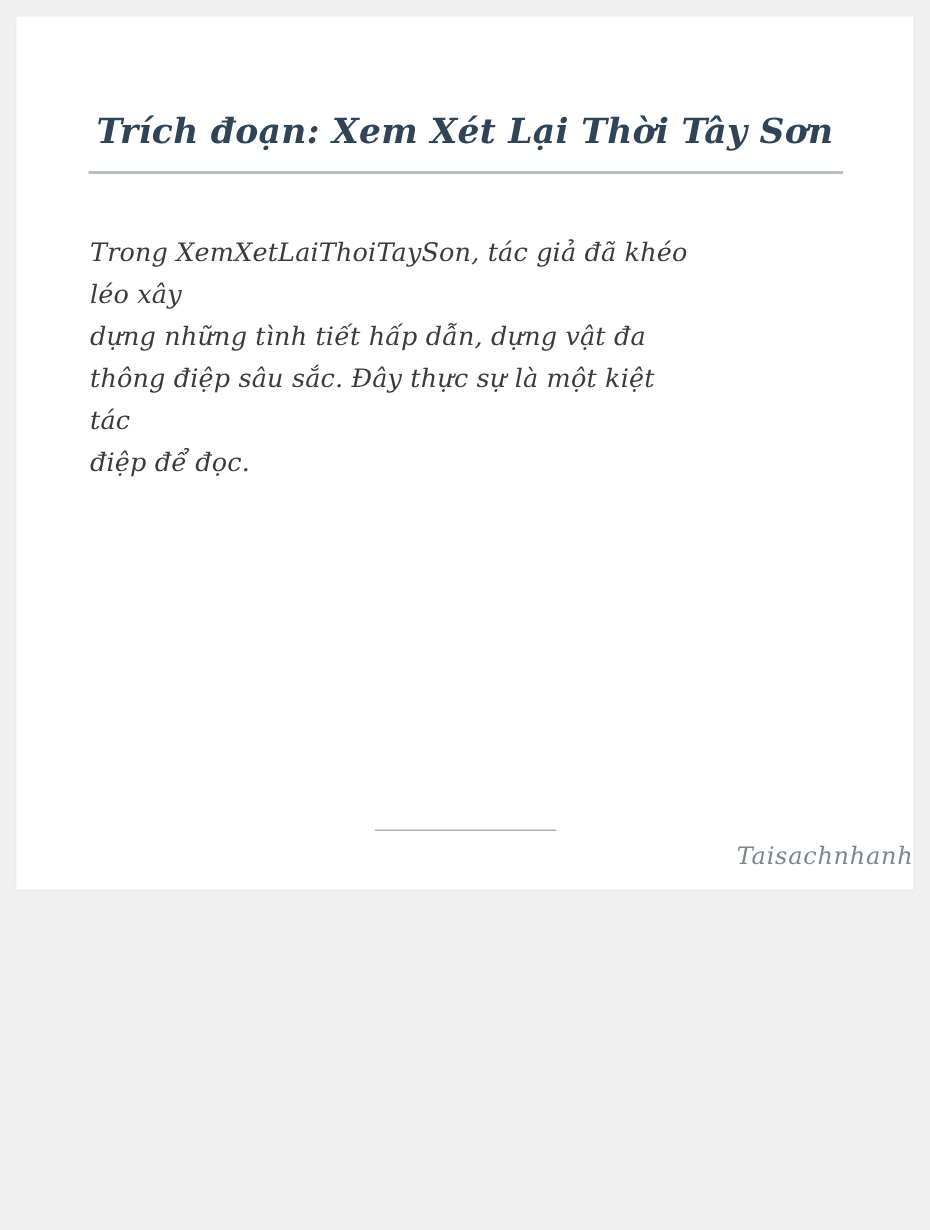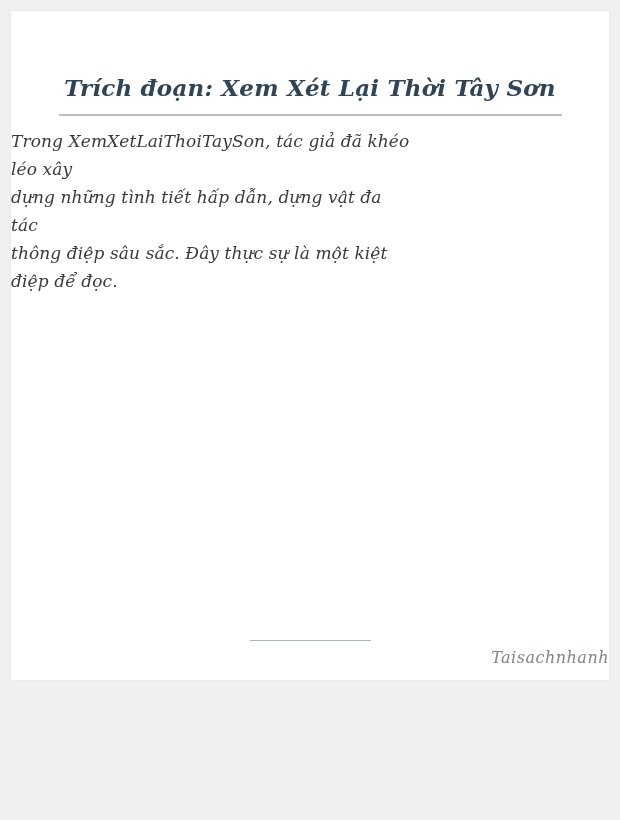--- a/index.html
+++ b/index.html
@@ -12,21 +12,21 @@
     background: #f0f0f0;
     font-family: "DejaVu Serif", serif;
     overflow: hidden;
   }
   .paper {
     box-sizing: border-box;
     position: absolute;
     left: 11px;
     top: 11px;
     width: 598px;
-    height: 669px;
+    height: 582px;
     background: #ffffff;
     box-shadow: 0 0 3px rgba(0,0,0,0.05);
     display: flex;
     flex-direction: column;
   }
   .page-title {
     margin: 63px 40px 0 40px;
     text-align: center;
     font-family: "DejaVu Serif", serif;
     font-style: italic;
@@ -36,21 +36,22 @@
     color: #2f4457;
   }
   .title-divider {
     width: 503px;
     height: 2px;
     margin: 13px auto 0 auto;
     background: #b9bfc2;
     border: none;
   }
   .excerpt {
-    margin-top: 11px;
+    margin-top: 39px;
+    padding-left: 49px;
     padding-right: 40px;
   }
   .excerpt-line {
     margin: 0;
     font-family: "DejaVu Serif", serif;
     font-style: italic;
     font-weight: 500;
     font-size: 17px;
     line-height: 28px;
     color: #3b3b3b;
@@ -83,22 +84,22 @@
 <div class="paper">
 
   <h1 class="page-title">Trích đoạn: Xem Xét Lại Thời Tây Sơn</h1>
 
   <div class="title-divider"></div>
 
   <div class="excerpt">
     <p class="excerpt-line">Trong XemXetLaiThoiTaySon, tác giả đã khéo</p>
     <p class="excerpt-line">léo xây</p>
     <p class="excerpt-line">dựng những tình tiết hấp dẫn, dựng vật đa</p>
+    <p class="excerpt-line">thông điệp sâu sắc. Đây thực sự là một kiệt</p>
     <p class="excerpt-line">tác</p>
-    <p class="excerpt-line">thông điệp sâu sắc. Đây thực sự là một kiệt</p>
     <p class="excerpt-line">điệp để đọc.</p>
   </div>
 
   <div class="footer">
     <div class="footer-divider"></div>
     <div class="footer-brand">Taisachnhanh</div>
   </div>
 
 </div>
 

